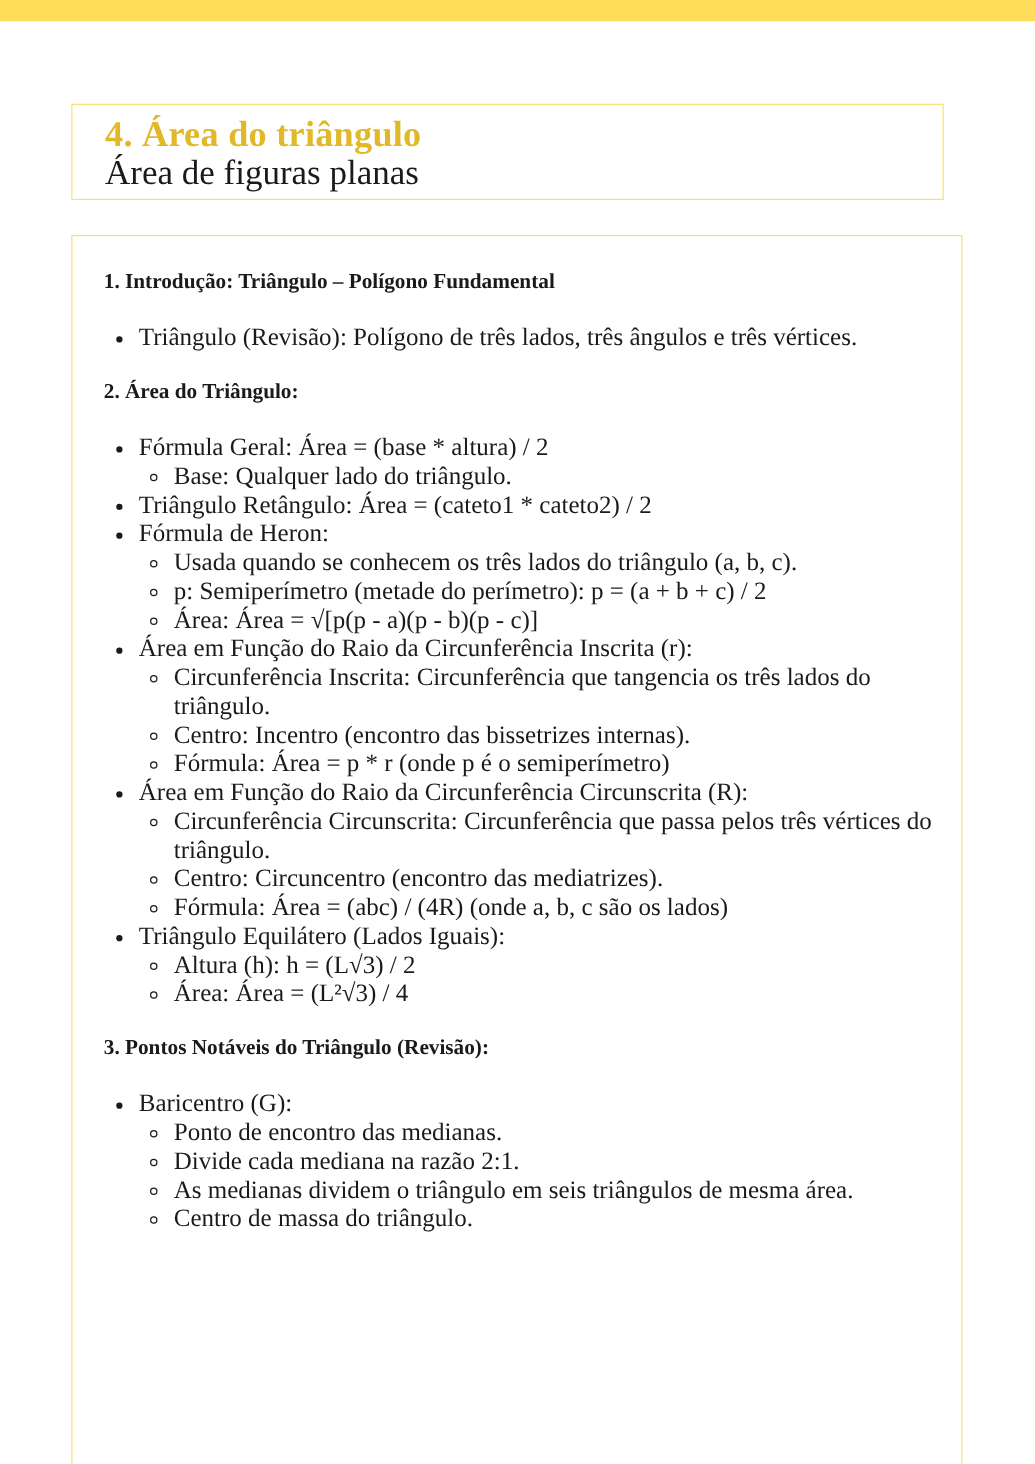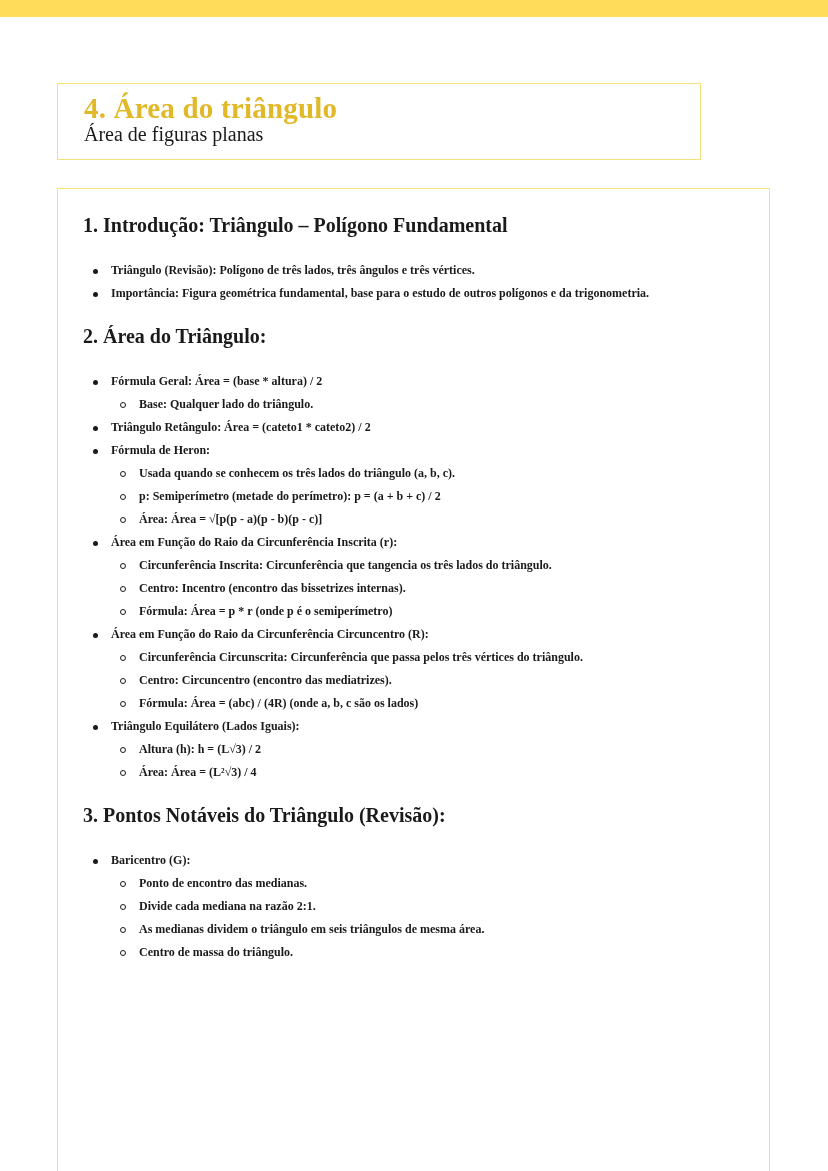--- a/index.html
+++ b/index.html
@@ -3,41 +3,41 @@
 <meta charset="utf-8">
 <style>
   html, body { margin:0; padding:0; }
   body {
     width:828px; height:1171px; overflow:hidden; background:#ffffff;
     font-family: "Liberation Serif", "DejaVu Serif", serif; color:#1a1a1a;
     position:relative;
   }
   .topbar { position:absolute; left:0; top:0; width:828px; height:17px; background:#ffdc5a; }
   .title-box {
-    position:absolute; left:57px; top:83px; width:644px; height:77px;
+    position:absolute; left:57px; top:83px; width:698px; height:77px;
     border:1px solid #f5e27a; box-sizing:border-box;
   }
   .title {
     position:absolute; left:26px; top:8px; margin:0;
     font-size:29px; font-weight:bold; color:#e1b828; letter-spacing:0.2px;
   }
   .subtitle {
     position:absolute; left:26px; top:39px; margin:0;
-    font-size:20px; color:#1a1a1a;
+    font-size:28px; color:#1a1a1a;
   }
   .content-box {
     position:absolute; left:57px; top:188px; width:713px; height:1000px;
     border:1px solid #f5e27a; box-sizing:border-box;
   }
   .inner { position:absolute; left:25px; top:24px; width:670px; }
   h2 {
-    font-size:20px; font-weight:bold; margin:0; line-height:24px;font-family:Liberation Serif, serif;
+    font-size:17px; font-weight:bold; margin:0; line-height:24px;font-family:Liberation Serif, serif;
   }
   ul { margin:0; padding:0; list-style:none; }
-  li { font-size:12px; line-height:23px; position:relative;font-weight:bold; }
+  li { font-size:20px; line-height:23px; position:relative; }
   ul.l1 > li { padding-left:28px; }
   ul.l1 > li::before {
     content:""; position:absolute; left:10px; top:10px; width:5px; height:5px;
     background:#1a1a1a; border-radius:50%;
   }
   ul.l2 > li { padding-left:28px; }
   ul.l2 > li::before {
     content:""; position:absolute; left:9px; top:9px; width:4px; height:4px;
     border:1px solid #1a1a1a; border-radius:50%;
   }
@@ -53,41 +53,40 @@
   <h1 class="title">4. Área do triângulo</h1>
   <p class="subtitle">Área de figuras planas</p>
 </div>
 
 <div class="content-box">
   <div class="inner" id="content">
       <h2>1. Introdução: Triângulo – Polígono Fundamental</h2>
       <div class="gap-h"></div>
       <ul class="l1">
         <li><span>Triângulo (Revisão): Polígono de três lados, três ângulos e três vértices.</span></li>
-        <li><span>Importância: Figura geométrica fundamental, base para o estudo de outros polígonos e da trigonometria.</span></li>
       </ul>
       <div class="gap-s"></div>
       <h2>2. Área do Triângulo:</h2>
       <div class="gap-h"></div>
       <ul class="l1">
         <li><span>Fórmula Geral: Área = (base * altura) / 2</span><ul class="l2">
             <li>Base: Qualquer lado do triângulo.</li>
           </ul></li>
         <li><span>Triângulo Retângulo: Área = (cateto1 * cateto2) / 2</span></li>
         <li><span>Fórmula de Heron:</span><ul class="l2">
             <li>Usada quando se conhecem os três lados do triângulo (a, b, c).</li>
             <li>p: Semiperímetro (metade do perímetro): p = (a + b + c) / 2</li>
             <li>Área: Área = √[p(p - a)(p - b)(p - c)]</li>
           </ul></li>
         <li><span>Área em Função do Raio da Circunferência Inscrita (r):</span><ul class="l2">
             <li>Circunferência Inscrita: Circunferência que tangencia os três lados do triângulo.</li>
             <li>Centro: Incentro (encontro das bissetrizes internas).</li>
             <li>Fórmula: Área = p * r (onde p é o semiperímetro)</li>
           </ul></li>
-        <li><span>Área em Função do Raio da Circunferência Circuncentro (R):</span><ul class="l2">
+        <li><span>Área em Função do Raio da Circunferência Circunscrita (R):</span><ul class="l2">
             <li>Circunferência Circunscrita: Circunferência que passa pelos três vértices do triângulo.</li>
             <li>Centro: Circuncentro (encontro das mediatrizes).</li>
             <li>Fórmula: Área = (abc) / (4R) (onde a, b, c são os lados)</li>
           </ul></li>
         <li><span>Triângulo Equilátero (Lados Iguais):</span><ul class="l2">
             <li>Altura (h): h = (L√3) / 2</li>
             <li>Área: Área = (L²√3) / 4</li>
           </ul></li>
       </ul>
       <div class="gap-s"></div>

